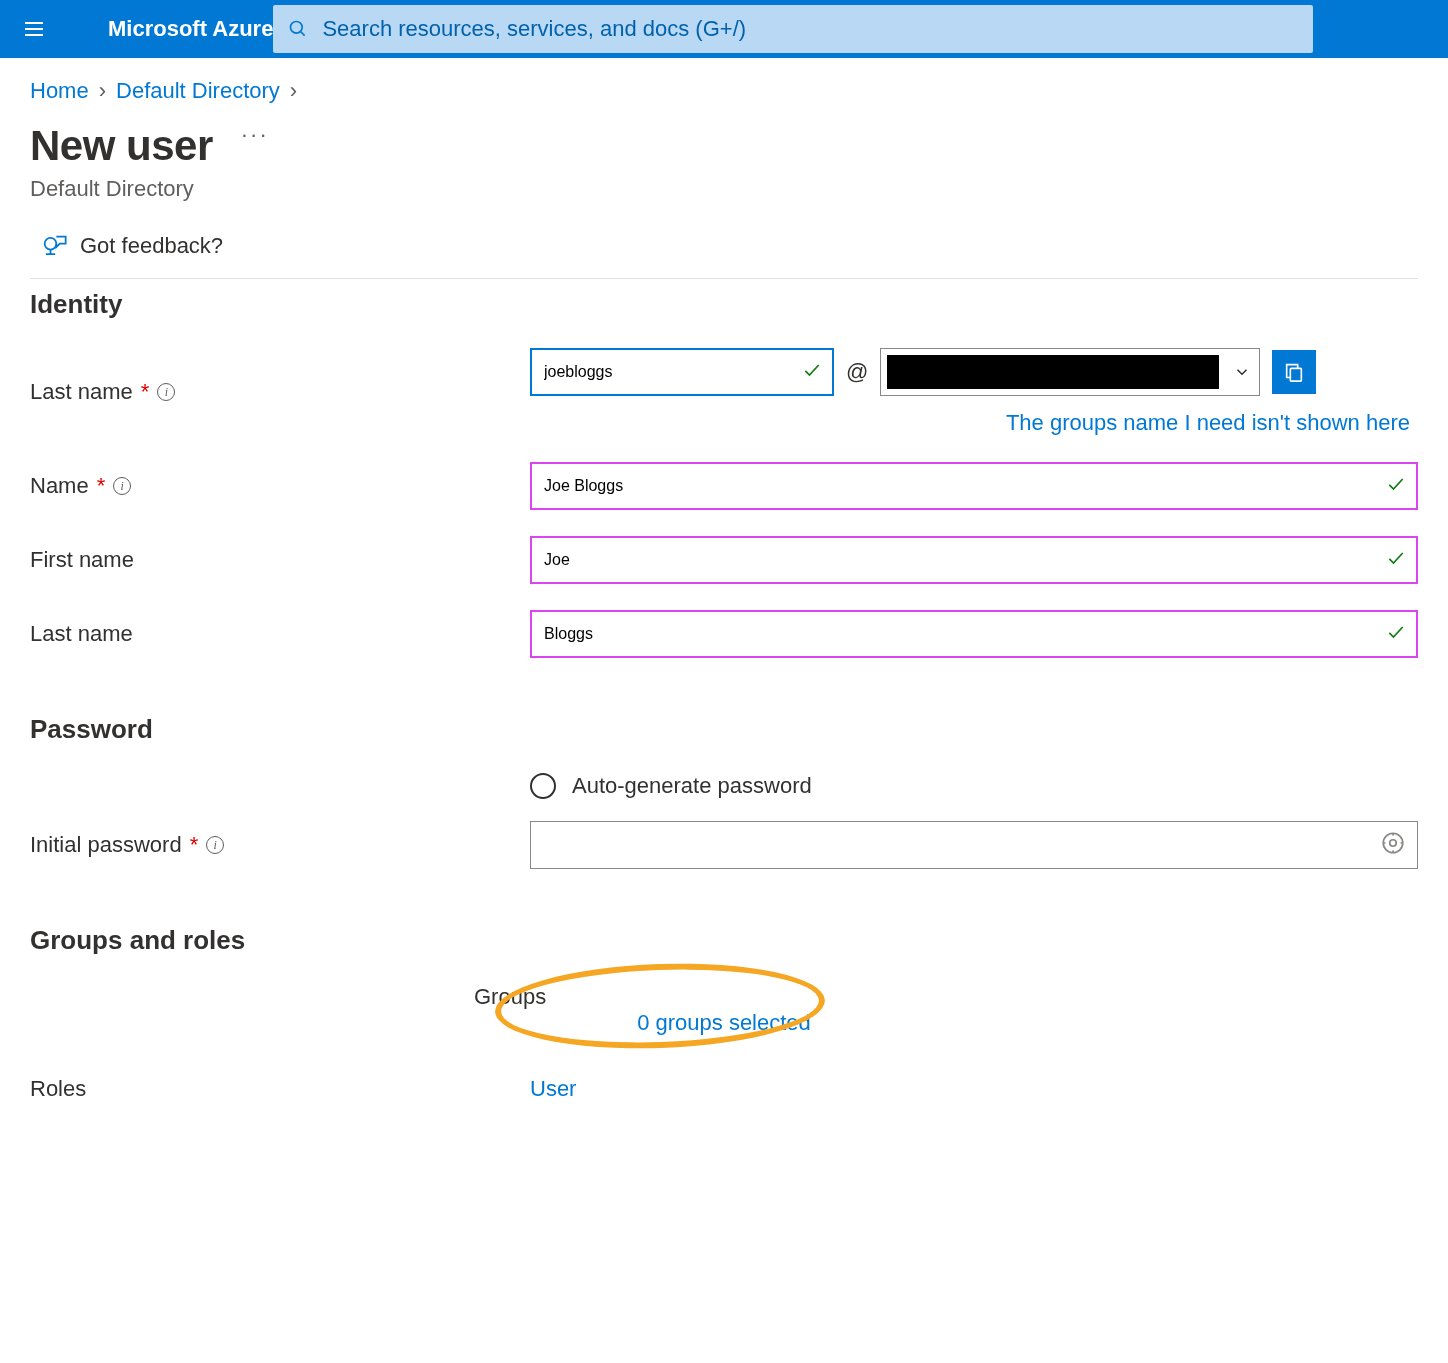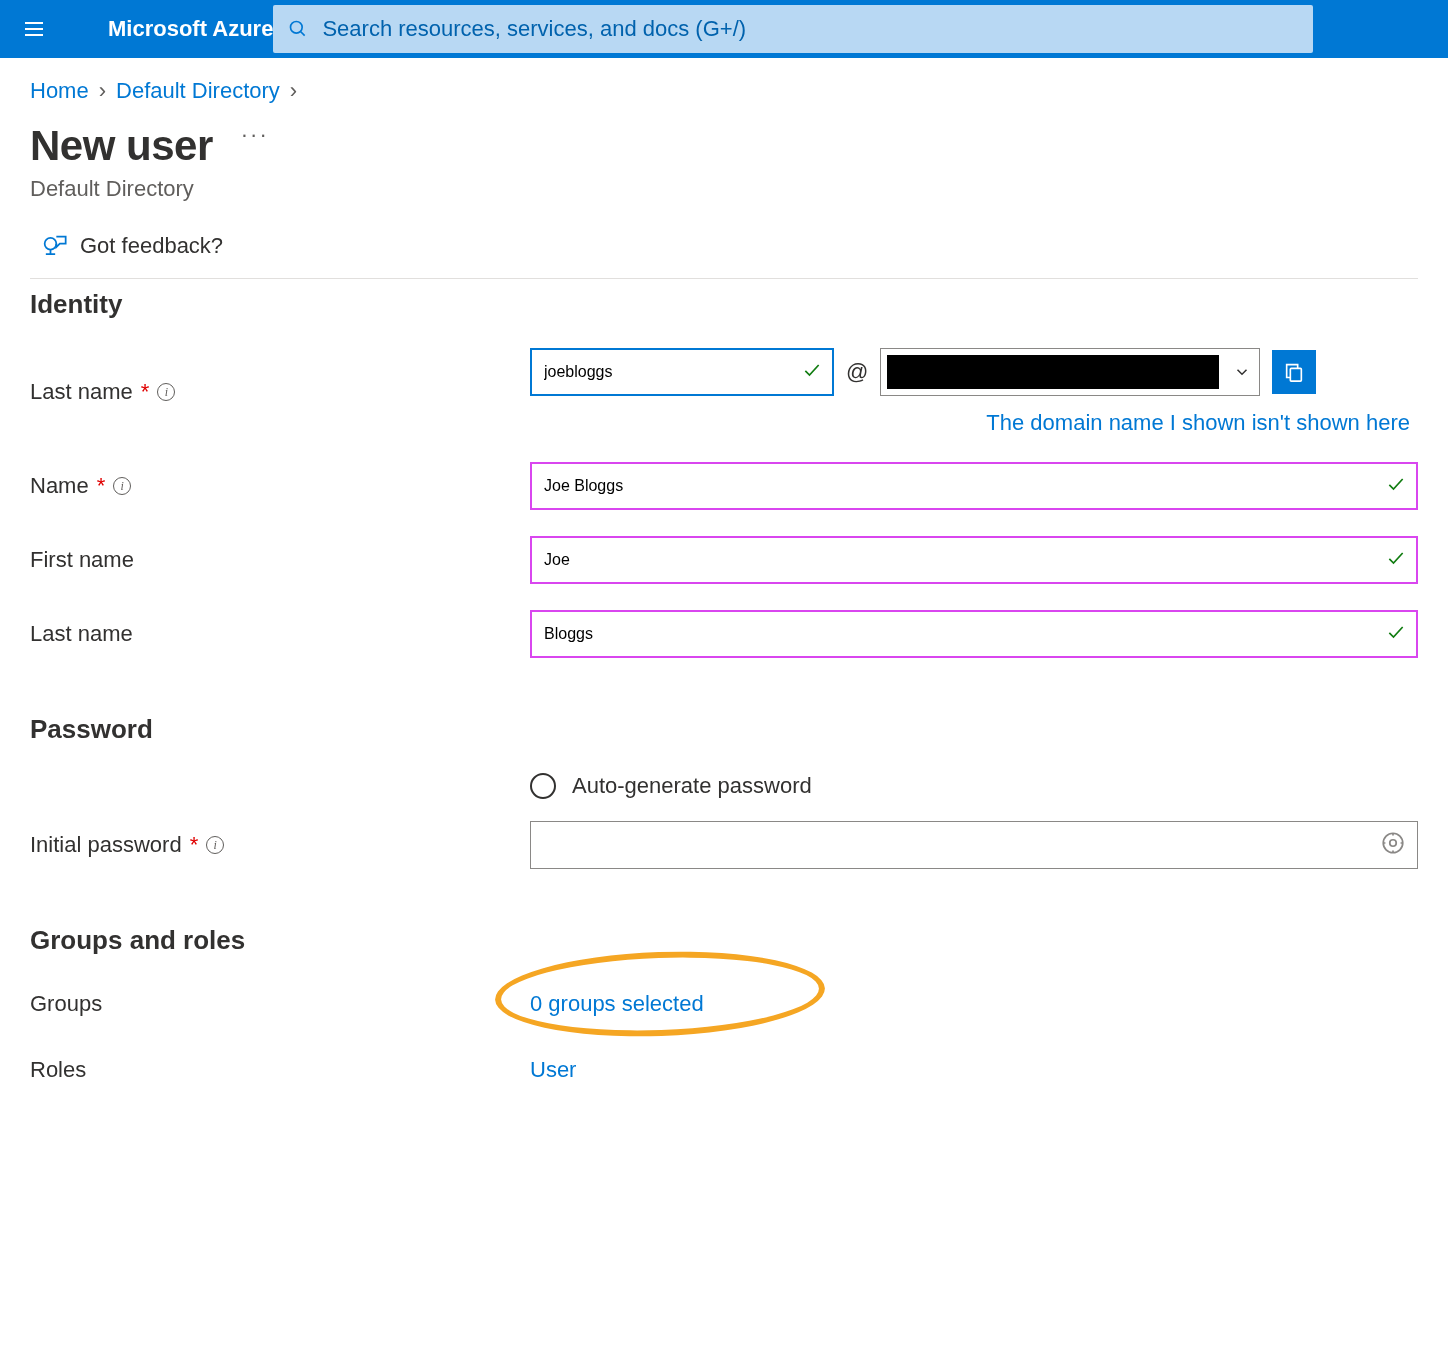--- a/index.html
+++ b/index.html
@@ -47,23 +47,23 @@
 .radio-opt { display:flex; align-items:center; gap:16px; font-size:22px; margin-bottom:14px; cursor:pointer; }
 .radio { width:26px; height:26px; border:2px solid #323130; border-radius:50%; display:flex; align-items:center; justify-content:center; }
 .radio.sel { border-color:#0078d4; }
 .radio.sel::after { content:""; width:14px; height:14px; background:#0078d4; border-radius:50%; }
 .pwfield { position:relative; }
 .pwfield input { width:100%; height:48px; border:1px solid #8a8886; font-size:22px; padding:0 50px 0 12px; outline:none; }
 .pw-eye { position:absolute; right:12px; top:50%; transform:translateY(-50%); color:#8a8886; }
 .linkval { color:#0078d4; font-size:22px; text-decoration:none; cursor:pointer; }
 .groups-row { align-items:center; }
 .circ { border:6px solid #f5a623; border-radius:50%/50%; width:330px; height:84px; position:absolute; left:465px; margin-top:-20px; pointer-events:none; transform:rotate(-2deg); }
-.rel { position:relative; }
+.rel { position:relative;flex-direction:column; }
 .sectitle.mt { margin-top:56px; }
-.row.last { margin-bottom:8px; }
+.row.last { margin-bottom:8px;align-items:flex-end; }
 </style>
 </head>
 <body>
 
 <div class="topbar">
   <div class="hamburger">
     <svg width="24" height="24" viewBox="0 0 24 24">
         <line x1="3" y1="6" x2="21" y2="6" stroke-width="2"></line>
         <line x1="3" y1="12" x2="21" y2="12" stroke-width="2"></line>
         <line x1="3" y1="18" x2="21" y2="18" stroke-width="2"></line>
@@ -129,21 +129,21 @@
               </svg>
             </div>
         </div>
         <div class="copybtn">
           <svg width="22" height="22" viewBox="0 0 24 24">
               <rect x="8" y="8" width="12" height="14" rx="1"></rect>
               <path d="M16 8 V4 H4 v14 h4"></path>
             </svg>
         </div>
       </div>
-      <a class="domain-link">The domain name I shown isn't shown here</a>
+      <a class="domain-link">The groups name I need isn't shown here</a>
     </div>
   </div>
 
   <div class="row">
     <div class="label">
       <span>Name</span>
       <span class="req">*</span>
       <span class="info-icon">i</span>
     </div>
     <div class="fieldcol">

